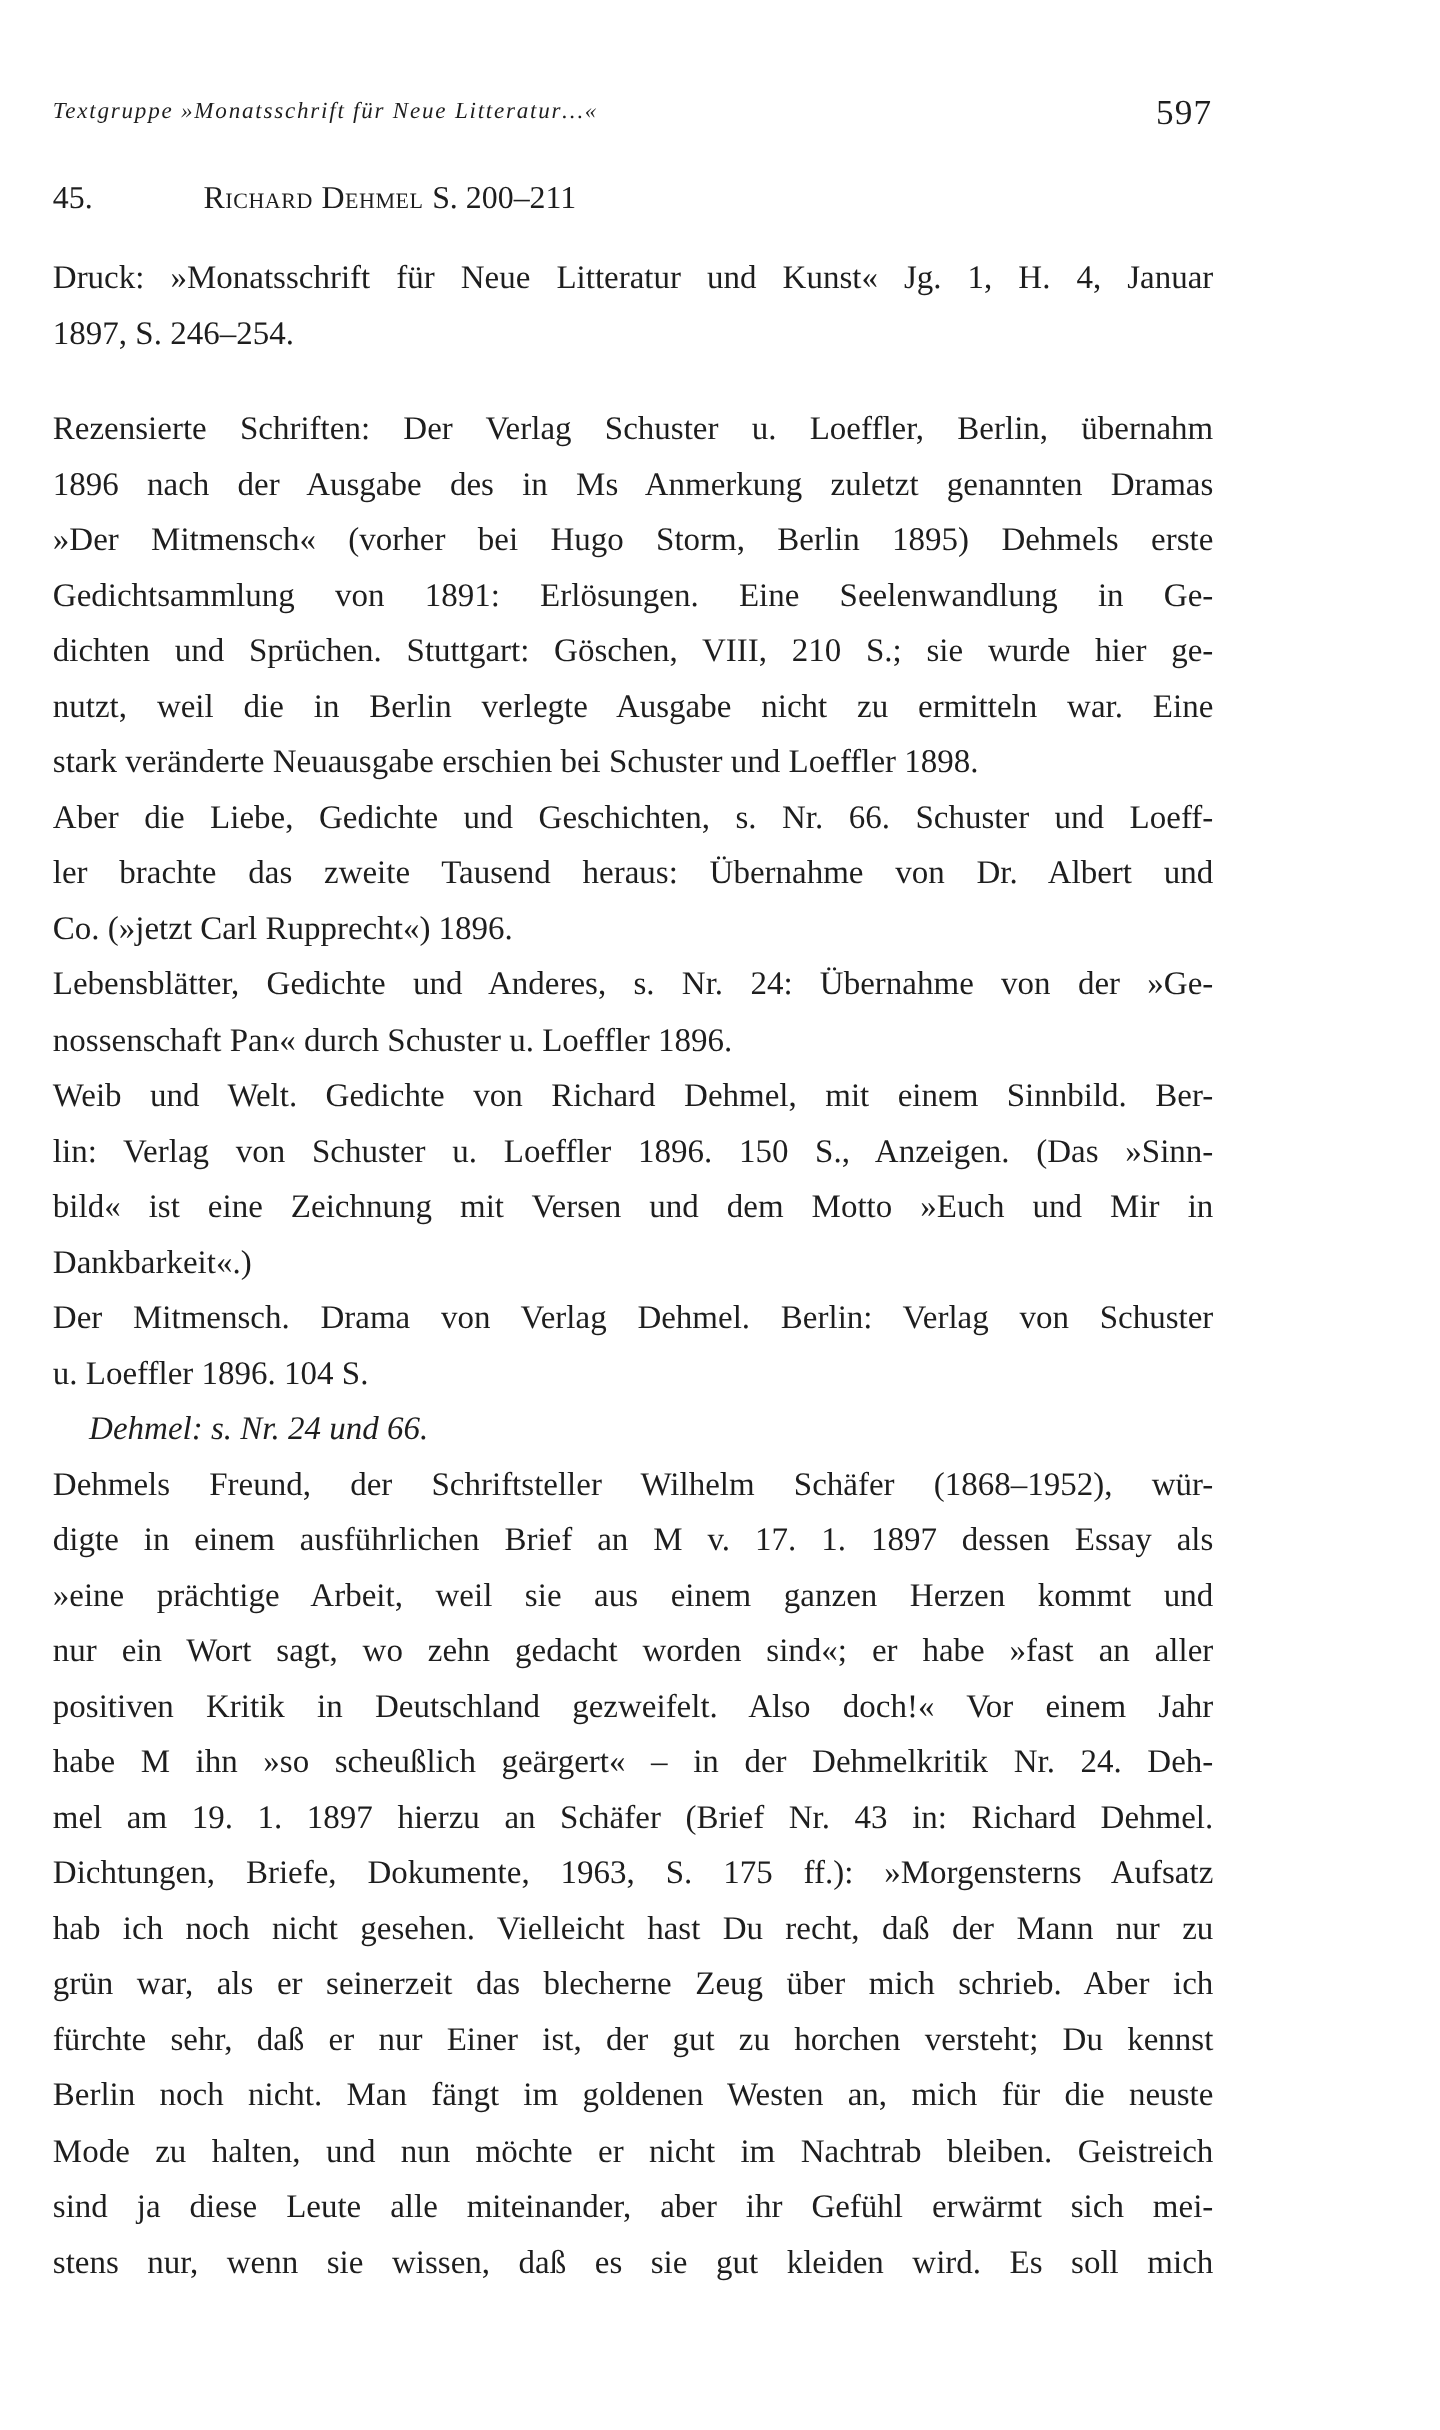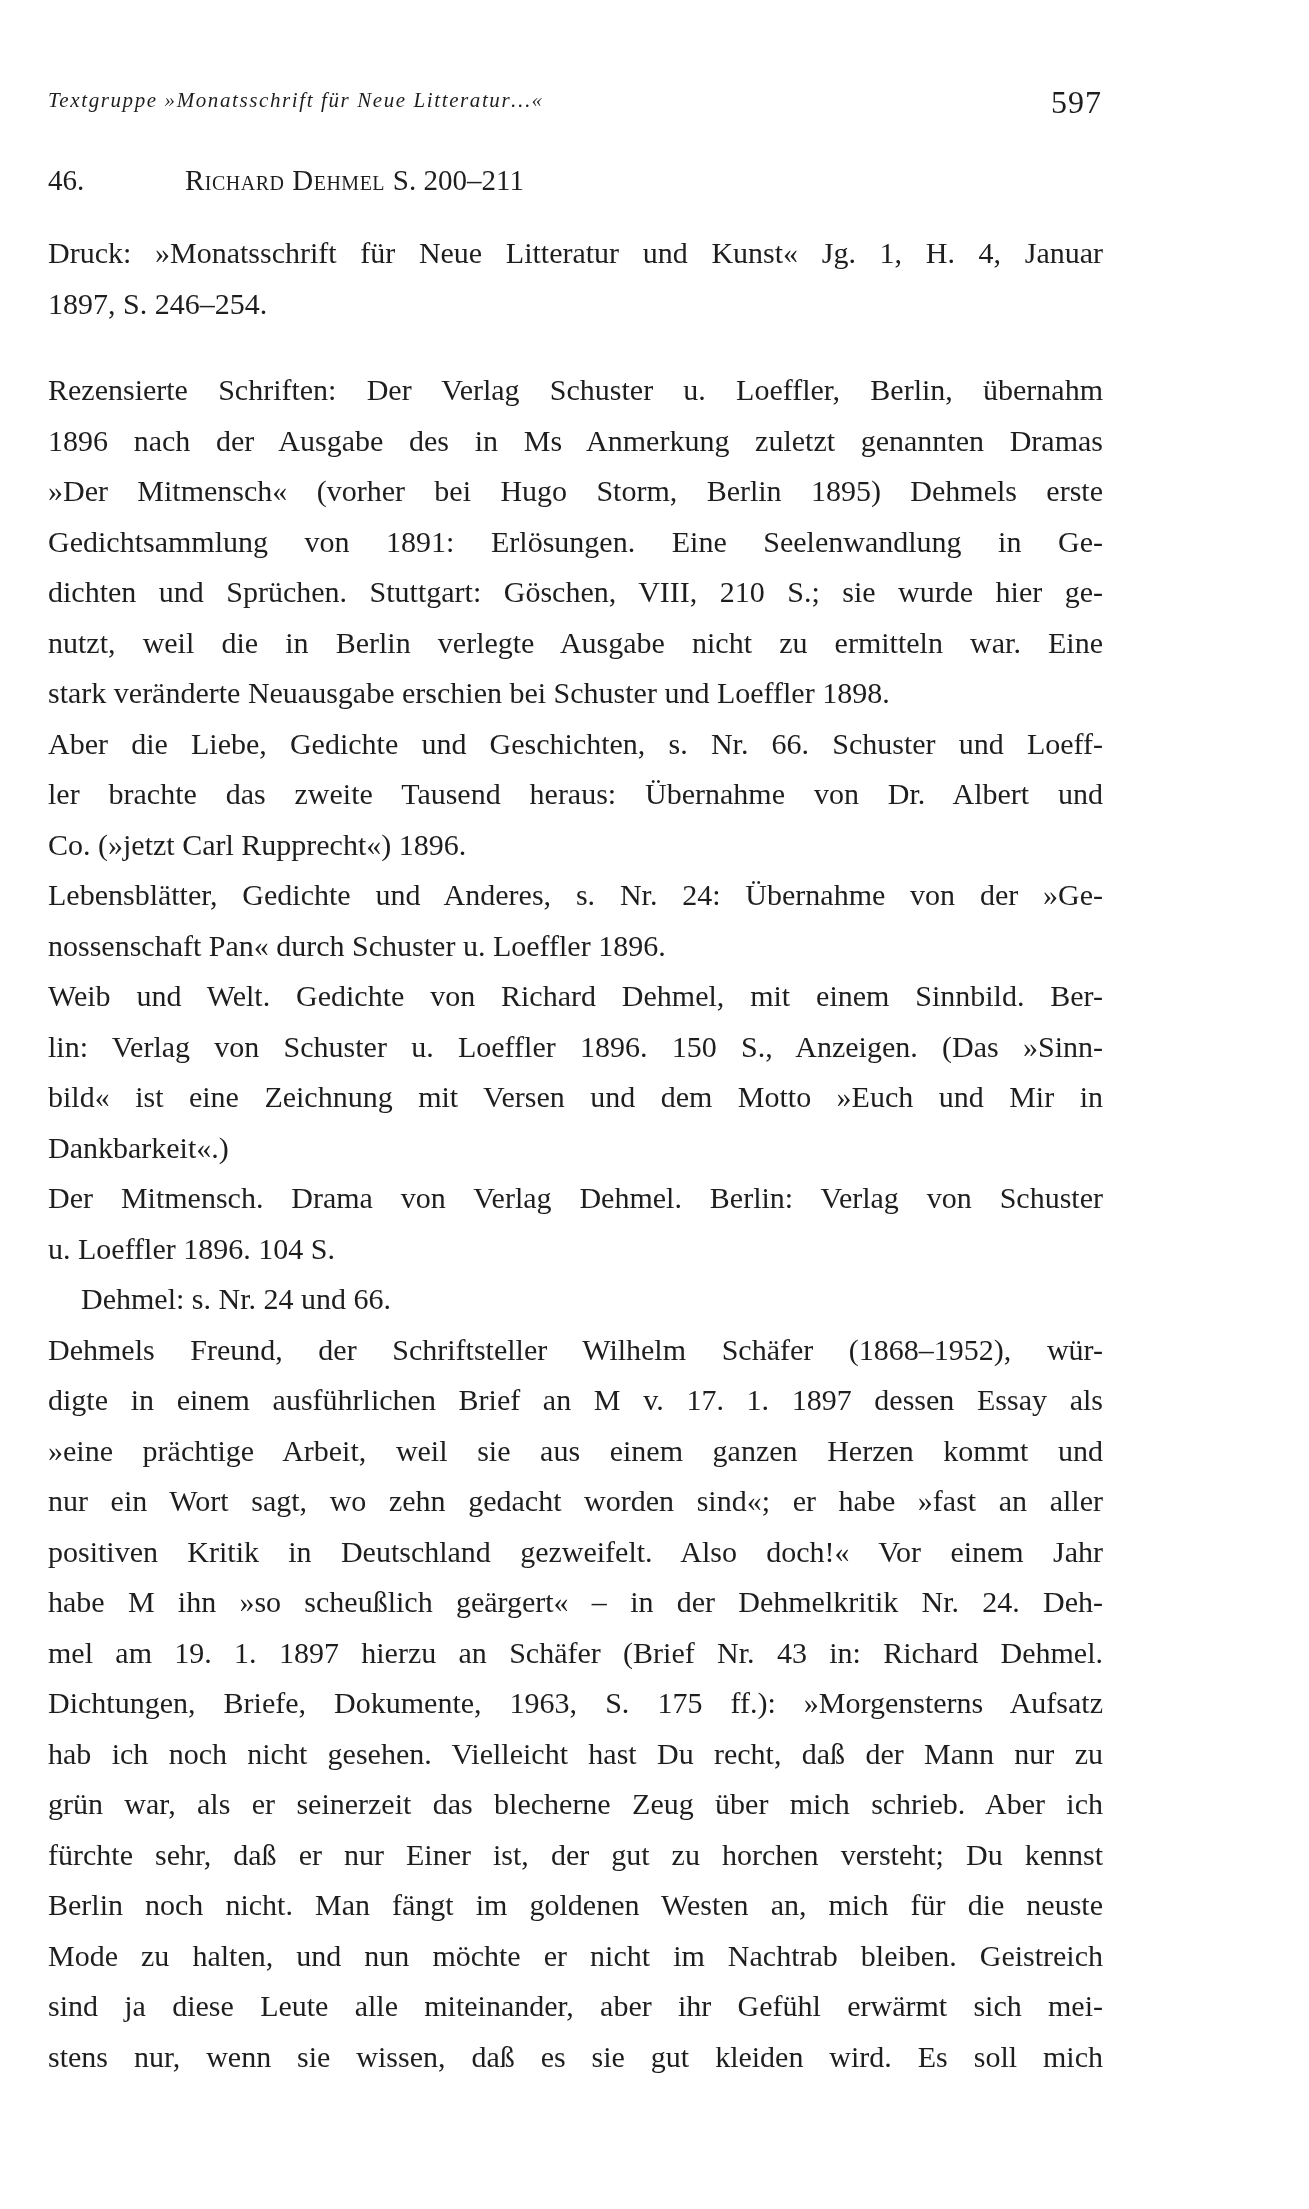--- a/index.html
+++ b/index.html
@@ -84,38 +84,39 @@
       white-space: nowrap;
       height: 50.5px;
       text-align: justify;
       text-align-last: justify;
     }
     .line.last {
       text-align-last: left;
     }
     .line.indent {
       padding-left: 33px;
+      font-style: italic;
     }
     .para-gap {
       display: block;
       height: 36px;
     }
   </style>
 </head>
 <body>
 
 <div class="page">
 
   <div class="running-head">
     <span class="running-title">Textgruppe »Monatsschrift für Neue Litteratur…«</span>
     <span class="page-number">597</span>
   </div>
 
   <div class="entry-head">
-    <span class="entry-number">46.</span>
+    <span class="entry-number">45.</span>
     <span class="entry-title"><span>Richard Dehmel</span> <span class="pages">S. 200–211</span></span>
   </div>
 
   <div class="body-text" id="body-text">
       <div>
         <span class="line">Druck: »Monatsschrift für Neue Litteratur und Kunst« Jg. 1, H. 4, Januar</span>
         <span class="line last">1897, S. 246–254.</span>
       </div>
       <span class="para-gap"></span>
       <div>

